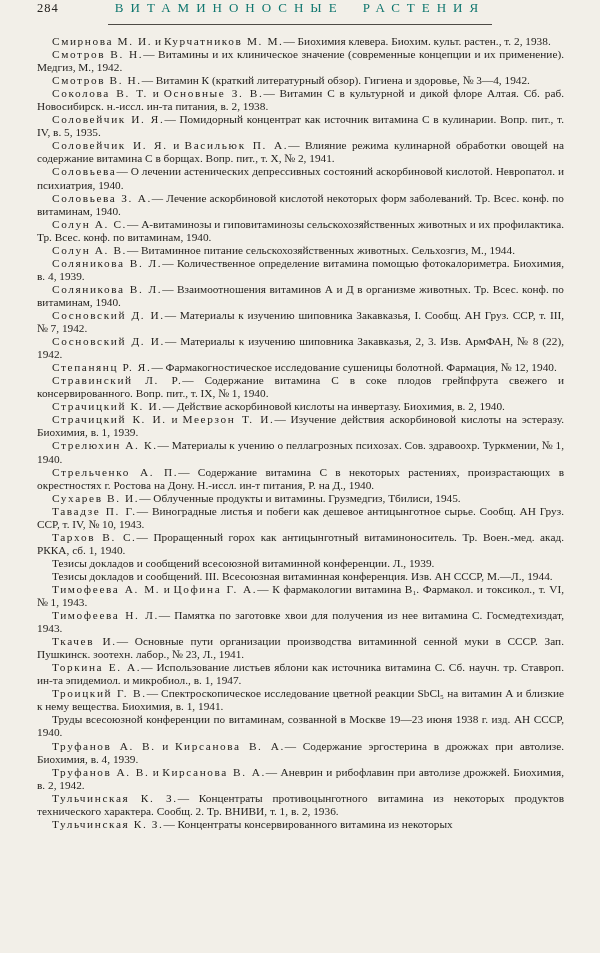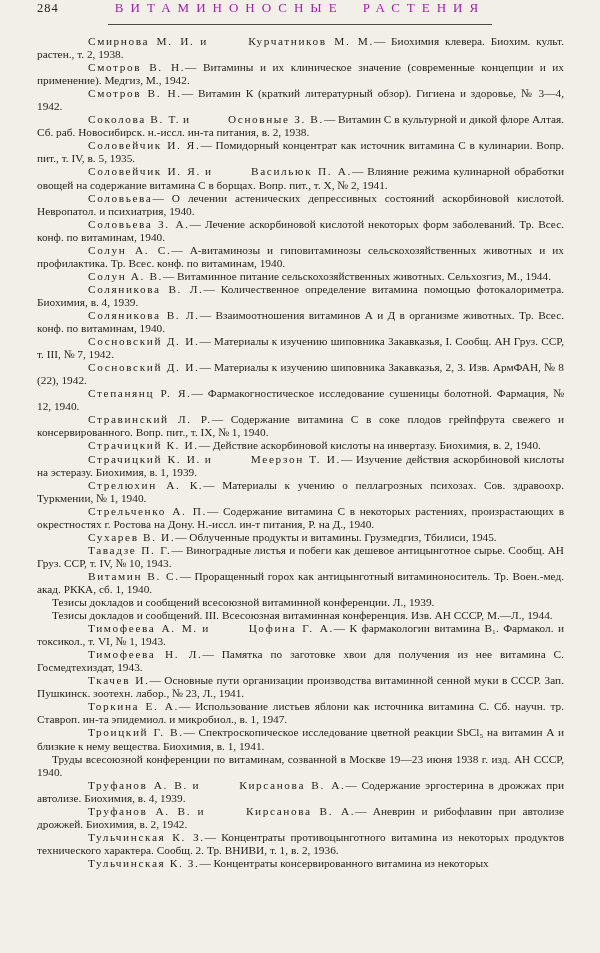--- a/index.html
+++ b/index.html
@@ -13,34 +13,34 @@
   }
   .page { position: relative; width: 600px; height: 953px; }
   .header { position: relative; height: 20px; }
   .page-num {
     position: absolute; left: 37px; top: 1px;
     font-size: 12.5px; letter-spacing: 1px;
   }
   .running-title {
     display: block; text-align: center;
     font-size: 13px; letter-spacing: 7px; word-spacing: 9px;
-    color: #a21caf;
+    color: #0f766e;
   }
   .rule {
     width: 384px; margin: 4px auto 0;
     border-top: 1.2px solid #4d4a45; height: 0;
   }
   .refs {
     margin: 10px 36px 0 37px;
     font-size: 11.3px;
     line-height: 13.05px;
     text-align: justify;
   }
   .ref { margin: 0; text-indent: 15px; }
-  .author { letter-spacing: 1.6px; margin-left: 36px; }
+  .author { letter-spacing: 1.6px; }
   .plain { letter-spacing: 0; }
 </style>
 </head>
 <body>
 
 <div class="page">
   <div class="header">
     <span class="page-num">284</span>
     <span class="running-title">ВИТАМИНОНОСНЫЕ РАСТЕНИЯ</span>
   </div>
@@ -61,21 +61,21 @@
       <p class="ref"><span class="author">Сосновский Д. И.</span><span class="plain">— Материалы к изучению шиповника Закавказья, I. Сообщ. АН Груз. ССР, т. III, № 7, 1942.</span></p>
       <p class="ref"><span class="author">Сосновский Д. И.</span><span class="plain">— Материалы к изучению шиповника Закавказья, 2, 3. Изв. АрмФАН, № 8 (22), 1942.</span></p>
       <p class="ref"><span class="author">Степанянц Р. Я.</span><span class="plain">— Фармакогностическое исследование сушеницы болотной. Фармация, № 12, 1940.</span></p>
       <p class="ref"><span class="author">Стравинский Л. Р.</span><span class="plain">— Содержание витамина С в соке плодов грейпфрута свежего и консервированного. Вопр. пит., т. IX, № 1, 1940.</span></p>
       <p class="ref"><span class="author">Страчицкий К. И.</span><span class="plain">— Действие аскорбиновой кислоты на инвертазу. Биохимия, в. 2, 1940.</span></p>
       <p class="ref"><span class="author">Страчицкий К. И.</span><span class="plain"> и </span><span class="author">Меерзон Т. И.</span><span class="plain">— Изучение действия аскорбиновой кислоты на эстеразу. Биохимия, в. 1, 1939.</span></p>
       <p class="ref"><span class="author">Стрелюхин А. К.</span><span class="plain">— Материалы к учению о пеллагрозных психозах. Сов. здравоохр. Туркмении, № 1, 1940.</span></p>
       <p class="ref"><span class="author">Стрельченко А. П.</span><span class="plain">— Содержание витамина С в некоторых растениях, произрастающих в окрестностях г. Ростова на Дону. Н.-иссл. ин-т питания, Р. на Д., 1940.</span></p>
       <p class="ref"><span class="author">Сухарев В. И.</span><span class="plain">— Облученные продукты и витамины. Грузмедгиз, Тбилиси, 1945.</span></p>
       <p class="ref"><span class="author">Тавадзе П. Г.</span><span class="plain">— Виноградные листья и побеги как дешевое антицынготное сырье. Сообщ. АН Груз. ССР, т. IV, № 10, 1943.</span></p>
-      <p class="ref"><span class="author">Витамин В. С.</span><span class="plain">— Проращенный горох как антицынготный витаминоноситель. Тр. Воен.-мед. акад. РККА, сб. 1, 1940.</span></p>
+      <p class="ref"><span class="author">Тархов В. С.</span><span class="plain">— Проращенный горох как антицынготный витаминоноситель. Тр. Воен.-мед. акад. РККА, сб. 1, 1940.</span></p>
       <p class="ref"><span class="plain">Тезисы докладов и сообщений всесоюзной витаминной конференции. Л., 1939.</span></p>
       <p class="ref"><span class="plain">Тезисы докладов и сообщений. III. Всесоюзная витаминная конференция. Изв. АН СССР, М.—Л., 1944.</span></p>
       <p class="ref"><span class="author">Тимофеева А. М.</span><span class="plain"> и </span><span class="author">Цофина Г. А.</span><span class="plain">— К фармакологии витамина В₁. Фармакол. и токсикол., т. VI, № 1, 1943.</span></p>
       <p class="ref"><span class="author">Тимофеева Н. Л.</span><span class="plain">— Памятка по заготовке хвои для получения из нее витамина С. Госмедтехиздат, 1943.</span></p>
       <p class="ref"><span class="author">Ткачев И.</span><span class="plain">— Основные пути организации производства витаминной сенной муки в СССР. Зап. Пушкинск. зоотехн. лабор., № 23, Л., 1941.</span></p>
       <p class="ref"><span class="author">Торкина Е. А.</span><span class="plain">— Использование листьев яблони как источника витамина С. Сб. научн. тр. Ставроп. ин-та эпидемиол. и микробиол., в. 1, 1947.</span></p>
       <p class="ref"><span class="author">Троицкий Г. В.</span><span class="plain">— Спектроскопическое исследование цветной реакции SbCl₅ на витамин А и близкие к нему вещества. Биохимия, в. 1, 1941.</span></p>
       <p class="ref"><span class="plain">Труды всесоюзной конференции по витаминам, созванной в Москве 19—23 июня 1938 г. изд. АН СССР, 1940.</span></p>
       <p class="ref"><span class="author">Труфанов А. В.</span><span class="plain"> и </span><span class="author">Кирсанова В. А.</span><span class="plain">— Содержание эргостерина в дрожжах при автолизе. Биохимия, в. 4, 1939.</span></p>
       <p class="ref"><span class="author">Труфанов А. В.</span><span class="plain"> и </span><span class="author">Кирсанова В. А.</span><span class="plain">— Аневрин и рибофлавин при автолизе дрожжей. Биохимия, в. 2, 1942.</span></p>

